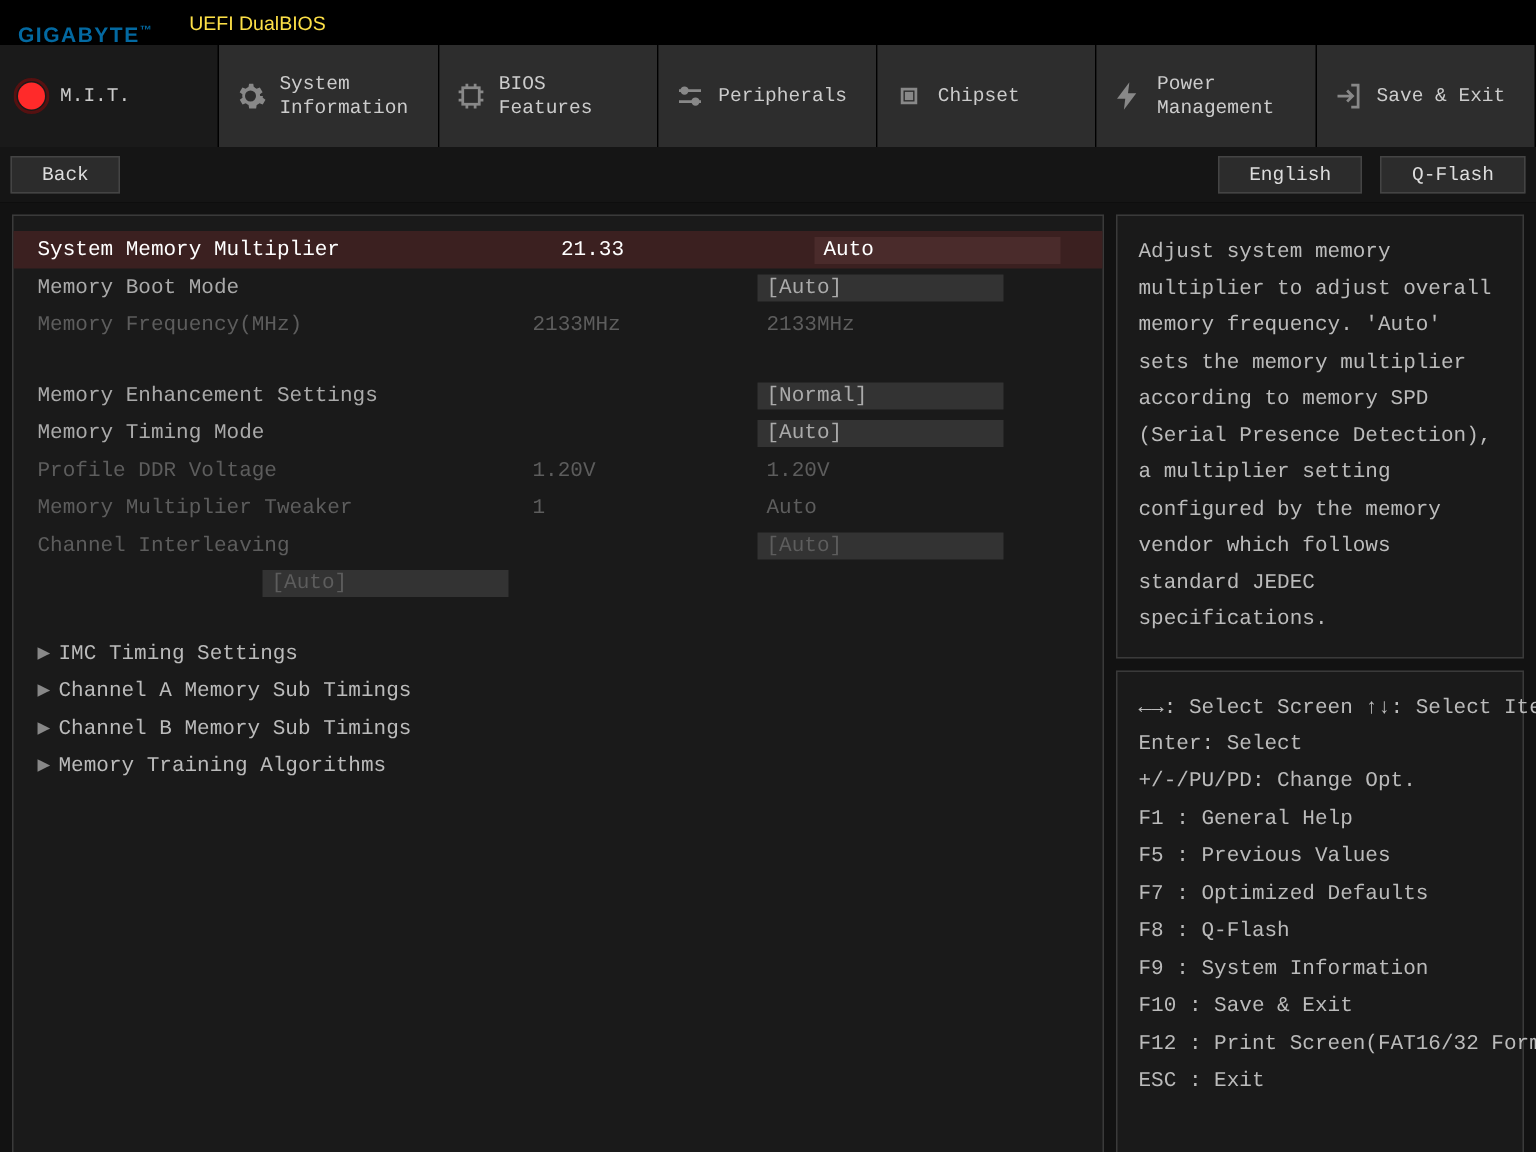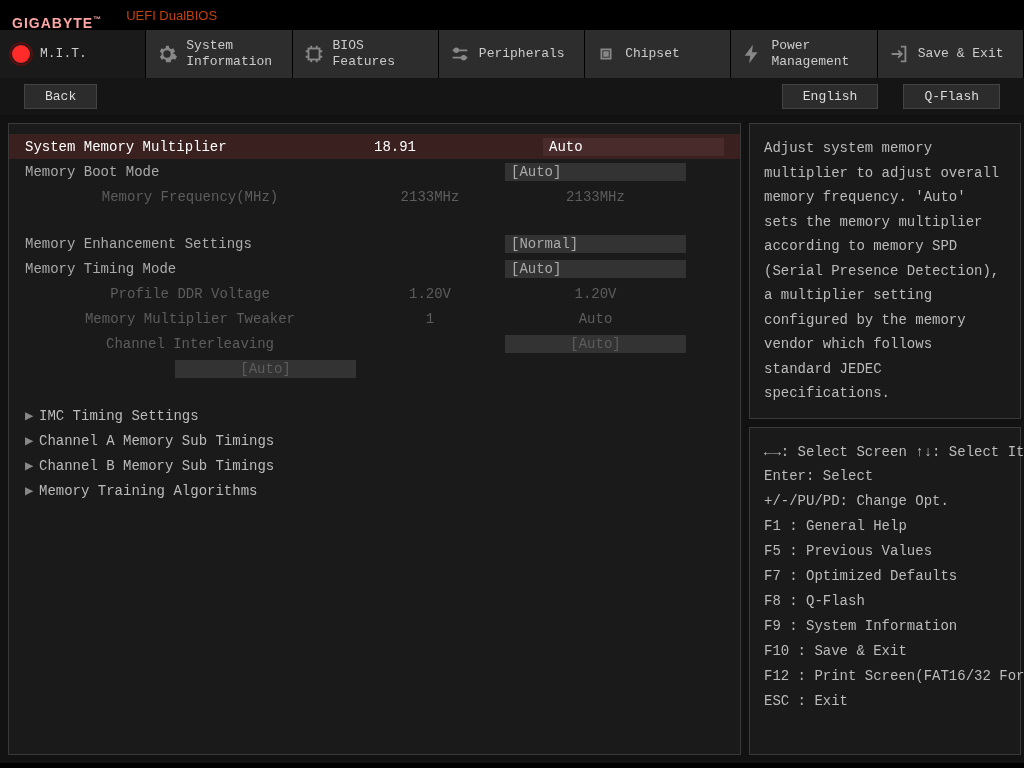--- a/index.html
+++ b/index.html
@@ -13,32 +13,32 @@
     overflow: hidden;
   }
   .topbar {
     height: 30px;
     display: flex;
     align-items: center;
     padding: 0 12px;
     background: #000;
   }
   .brand {
-    color: #fca5a5;
+    color: #0369a1;
     font-weight: bold;
     font-family: Arial, sans-serif;
     letter-spacing: 1px;
     font-size: 14px;
     margin-top: 16px;
   }
   .brand sup { font-size: 8px; }
-  .subtitle { color: #c2410c; margin-left: 24px; font-family: Arial, sans-serif; font-size: 13px; }
+  .subtitle { color: #fde047; margin-left: 24px; font-family: Arial, sans-serif; font-size: 13px; }
   .tabs {
     display: flex;
-    height: 48px;
+    height: 68px;
     background: #000;
   }
   .tab {
     flex: 1;
     display: flex;
     align-items: center;
     justify-content: flex-start;
     padding: 0 8px;
     border-right: 1px solid #000;
     background: #2d2d2d;
@@ -57,22 +57,22 @@
   .tab.active .icon { color: #ff2a2a; }
   .tab .label {
     color: #ccc;
     line-height: 1.2;
     white-space: pre-line;
     font-size: 13px;
   }
   .toolbar {
     display: flex;
     align-items: center;
-    padding: 6px 24px;
-    gap: 25px;
+    padding: 6px 7px;
+    gap: 12px;
     background: #151515;
   }
   .btn {
     background: #2c2c2c;
     border: 1px solid #444;
     color: #ddd;
     padding: 4px 20px;
     cursor: pointer;
     font-family: inherit;
     font-size: 13px;
@@ -114,30 +114,30 @@
     padding: 0 16px;
   }
   .row.selected {
     background: #3b2020;
     color: #fff;
     gap: 19px;
   }
   .row .r-label { width: 330px; flex-shrink: 0; }
   .row .r-cur   { width: 150px; flex-shrink: 0; }
   .row .r-val   {
-    width: 181px;
+    width: 164px;
     flex-shrink: 0;
     padding: 1px 6px;
   }
   .row.selected .r-val,
   .row .boxed {
     background: #333;
   }
   .row.selected .r-val { background: #4a2b2b; }
-  .row.disabled { color: #5d5d5d; text-align: center; }
+  .row.disabled { color: #5d5d5d; }
   .row.disabled .r-val { color: #5d5d5d; }
   .gap { height: 22px; }
   .subrow {
     display: flex;
     align-items: center;
     height: 25px;
     padding: 0 16px;
     color: #bbb;
     cursor: pointer;
   }
@@ -227,21 +227,21 @@
   <button class="btn">Back</button>
   <span class="spacer"></span>
   <button class="btn">English</button>
   <button class="btn">Q-Flash</button>
 </div>
 
 <div class="main">
   <div class="left" id="settings-panel">
       <div class="row selected">
         <span class="r-label">System Memory Multiplier</span>
-        <span class="r-cur">18.91</span>
+        <span class="r-cur">21.33</span>
         <span class="r-val boxed">Auto</span>
       </div>
       <div class="row">
         <span class="r-label">Memory Boot Mode</span>
         <span class="r-cur"></span>
         <span class="r-val boxed">[Auto]</span>
       </div>
       <div class="row disabled">
         <span class="r-label">Memory Frequency(MHz)</span>
         <span class="r-cur">2133MHz</span>

